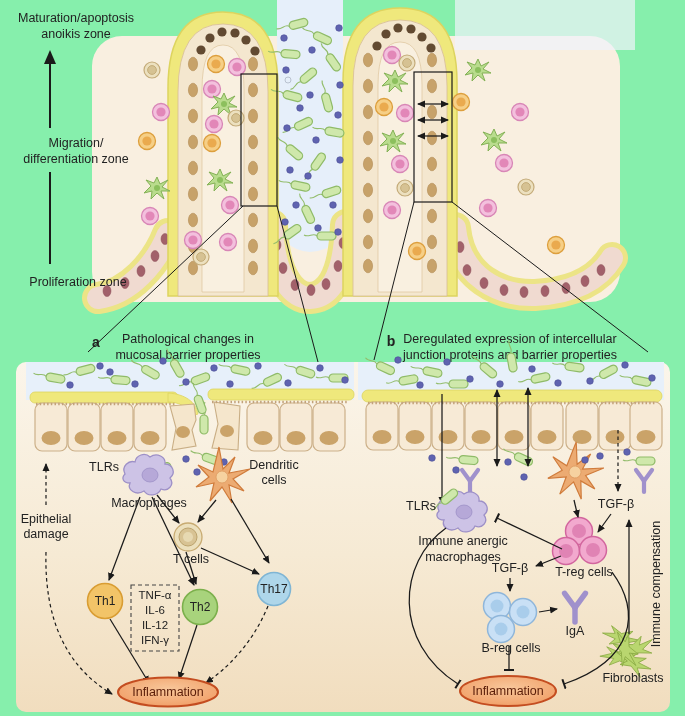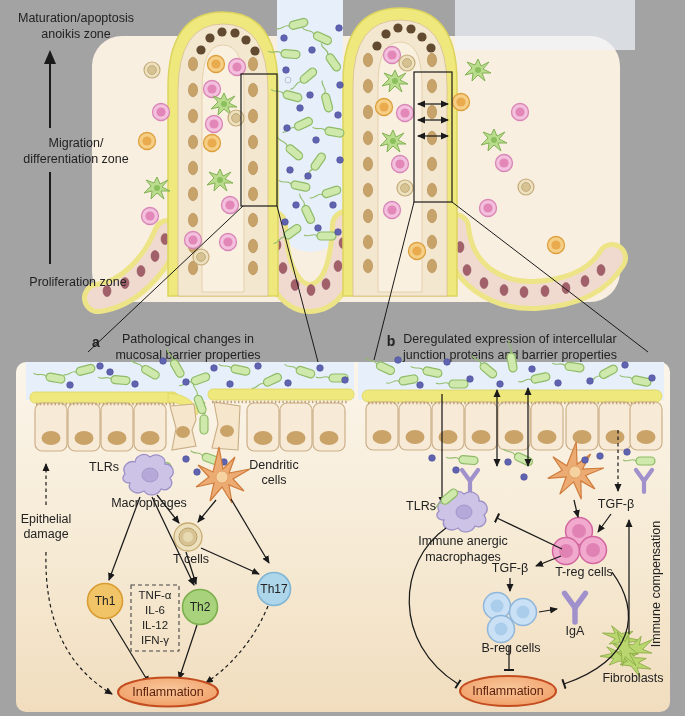--- a/index.html
+++ b/index.html
@@ -1,16 +1,16 @@
 <!DOCTYPE html>
 <html><head>
 <meta charset="utf-8">
 <style>
   html,body{margin:0;padding:0;background:#fff;}
-  .stage{width:685px;height:716px;position:relative;background:#a3a3a3;overflow:hidden;}
+  .stage{width:685px;height:716px;position:relative;background:#86efac;overflow:hidden;}
   svg text{font-family:"Liberation Sans","DejaVu Sans",sans-serif;fill:#222;}
   .lbl{font-size:12.5px;}
   .lbl-sm{font-size:11.5px;}
   .key{font-size:14px;font-weight:bold;}
   .node-lbl{font-size:12px;}
   .infl-lbl{font-size:12.5px;fill:#5a1d08;}
   .ln{stroke:#1a1a1a;stroke-width:1.25;fill:none;}
   .ln-d{stroke:#1a1a1a;stroke-width:1.2;fill:none;stroke-dasharray:3.5 3;}
   .box{fill:none;stroke:#1a1a1a;stroke-width:1.2;}
   .callout{stroke:#1a1a1a;stroke-width:1;fill:none;}

